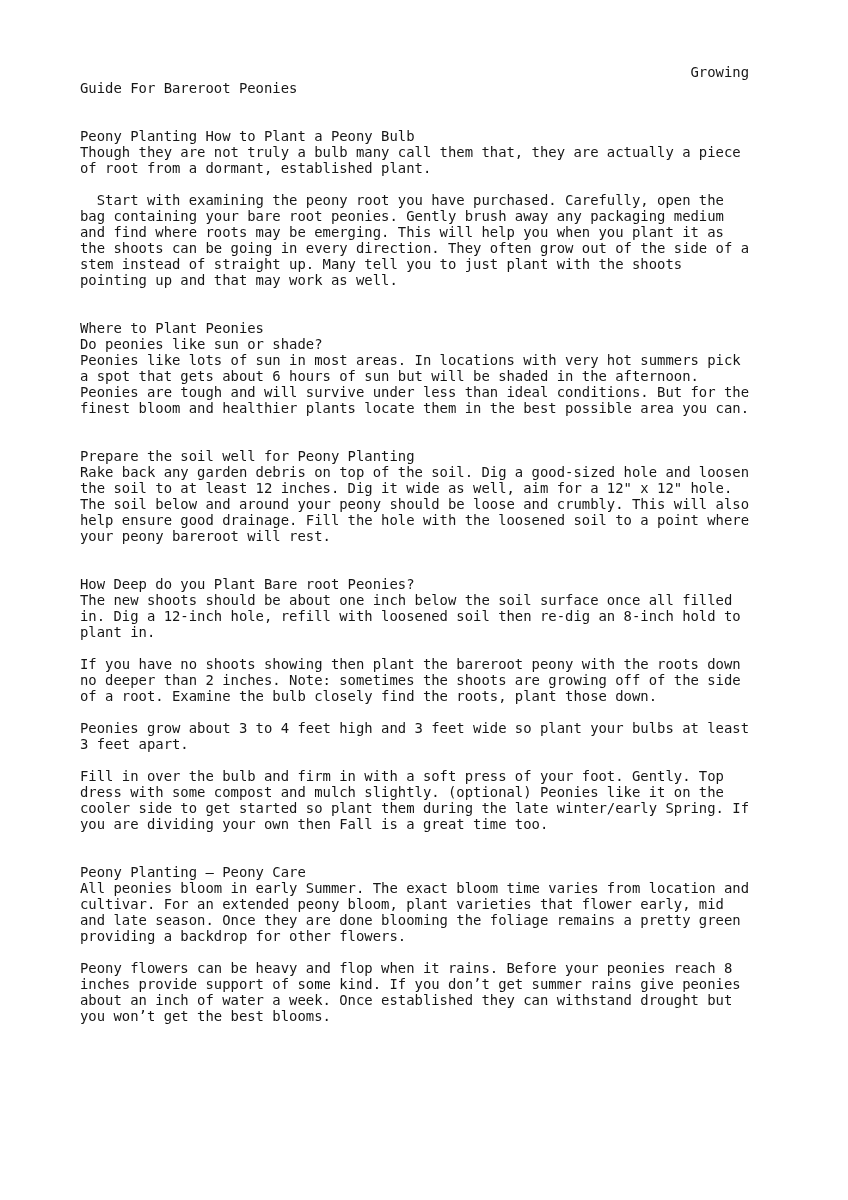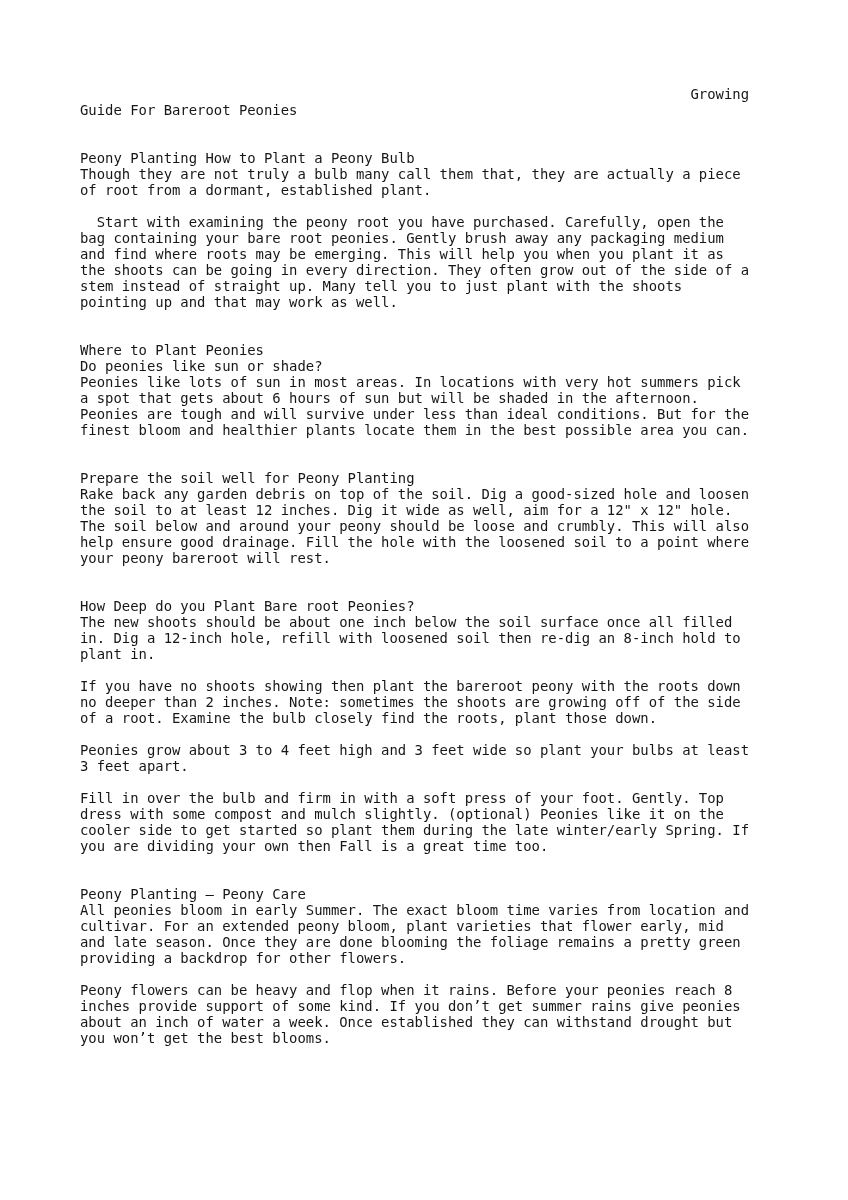--- a/index.html
+++ b/index.html
@@ -10,21 +10,21 @@
   .page {
     position: relative;
     width: 848px;
     height: 1200px;
     background: #ffffff;
     overflow: hidden;
   }
   .doc {
     position: absolute;
     left: 80px;
-    top: 86px;
+    top: 64px;
     margin: 0;
     font-family: "DejaVu Sans Mono", "Liberation Mono", monospace;
     font-size: 13.9px;
     line-height: 16px;
     color: #161616;
     white-space: pre;
   }
   .doc .line {
     display: block;
     height: 16px;

